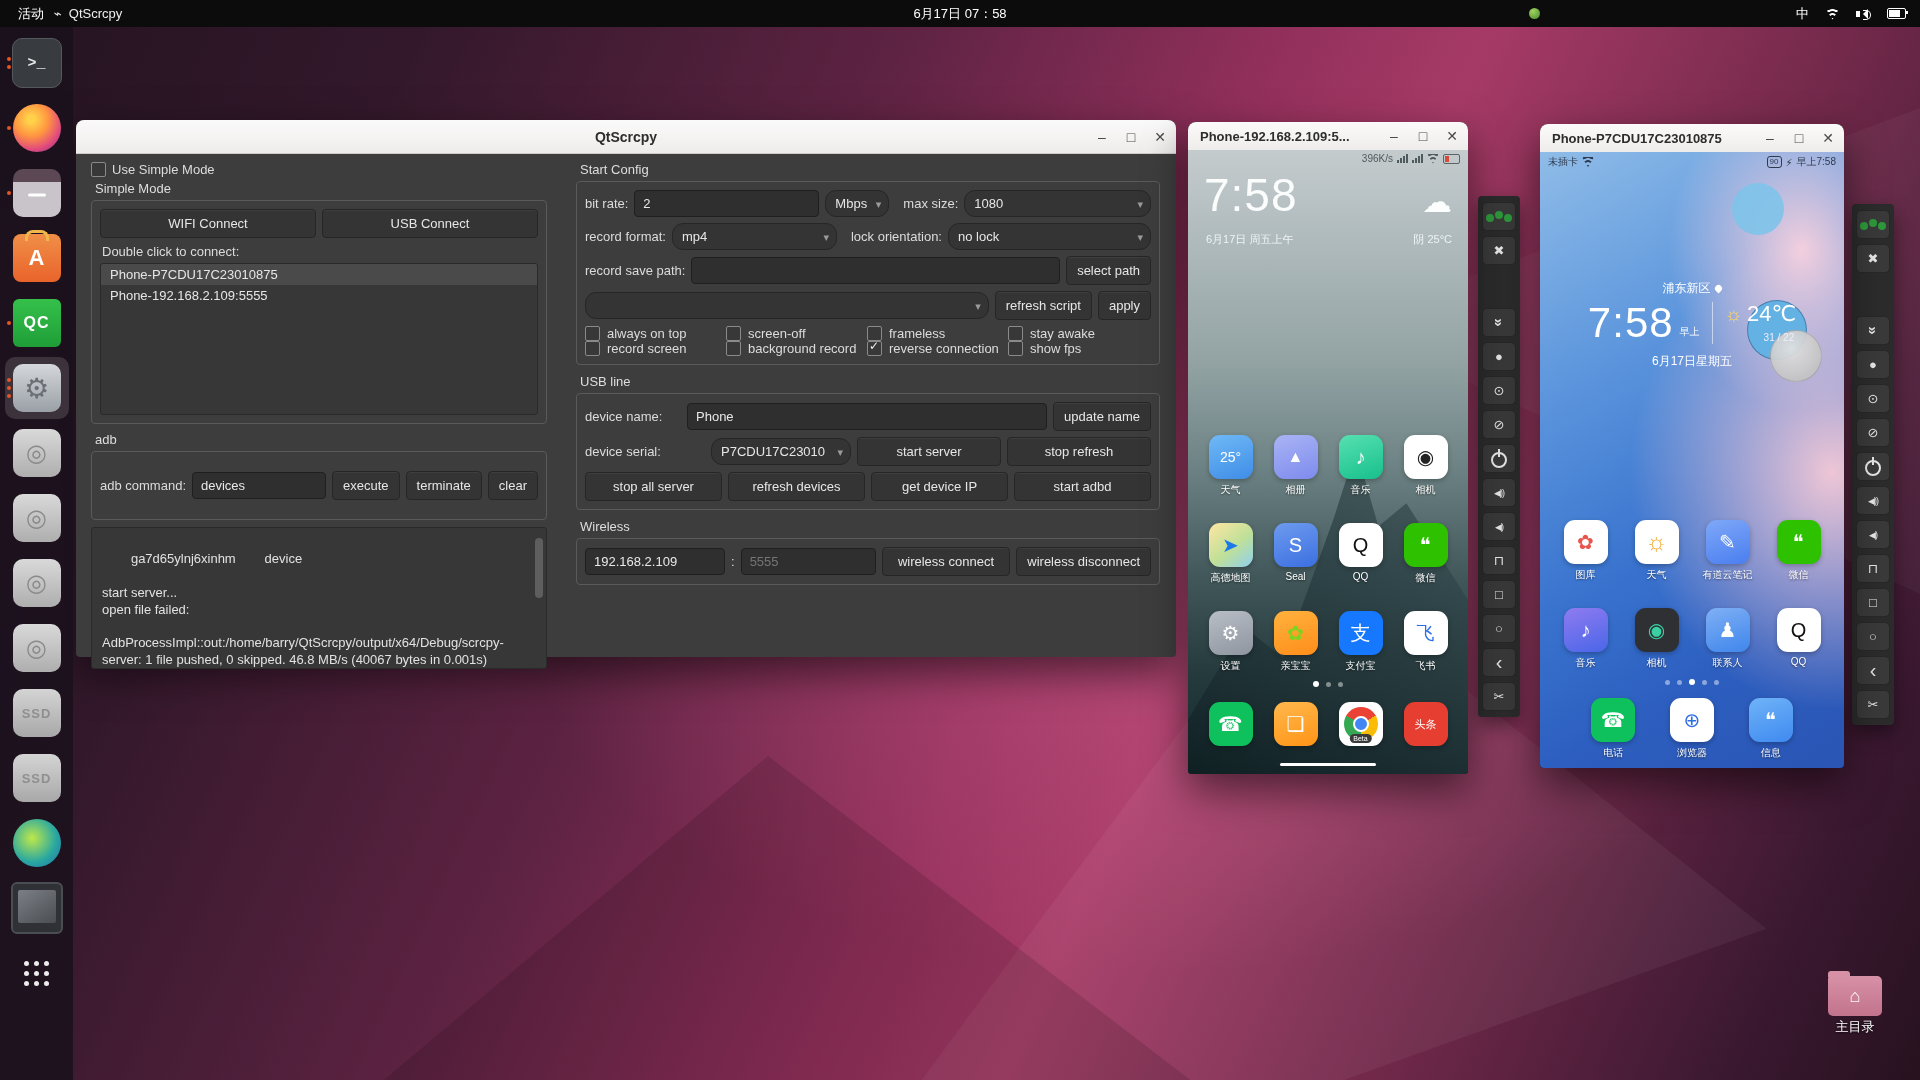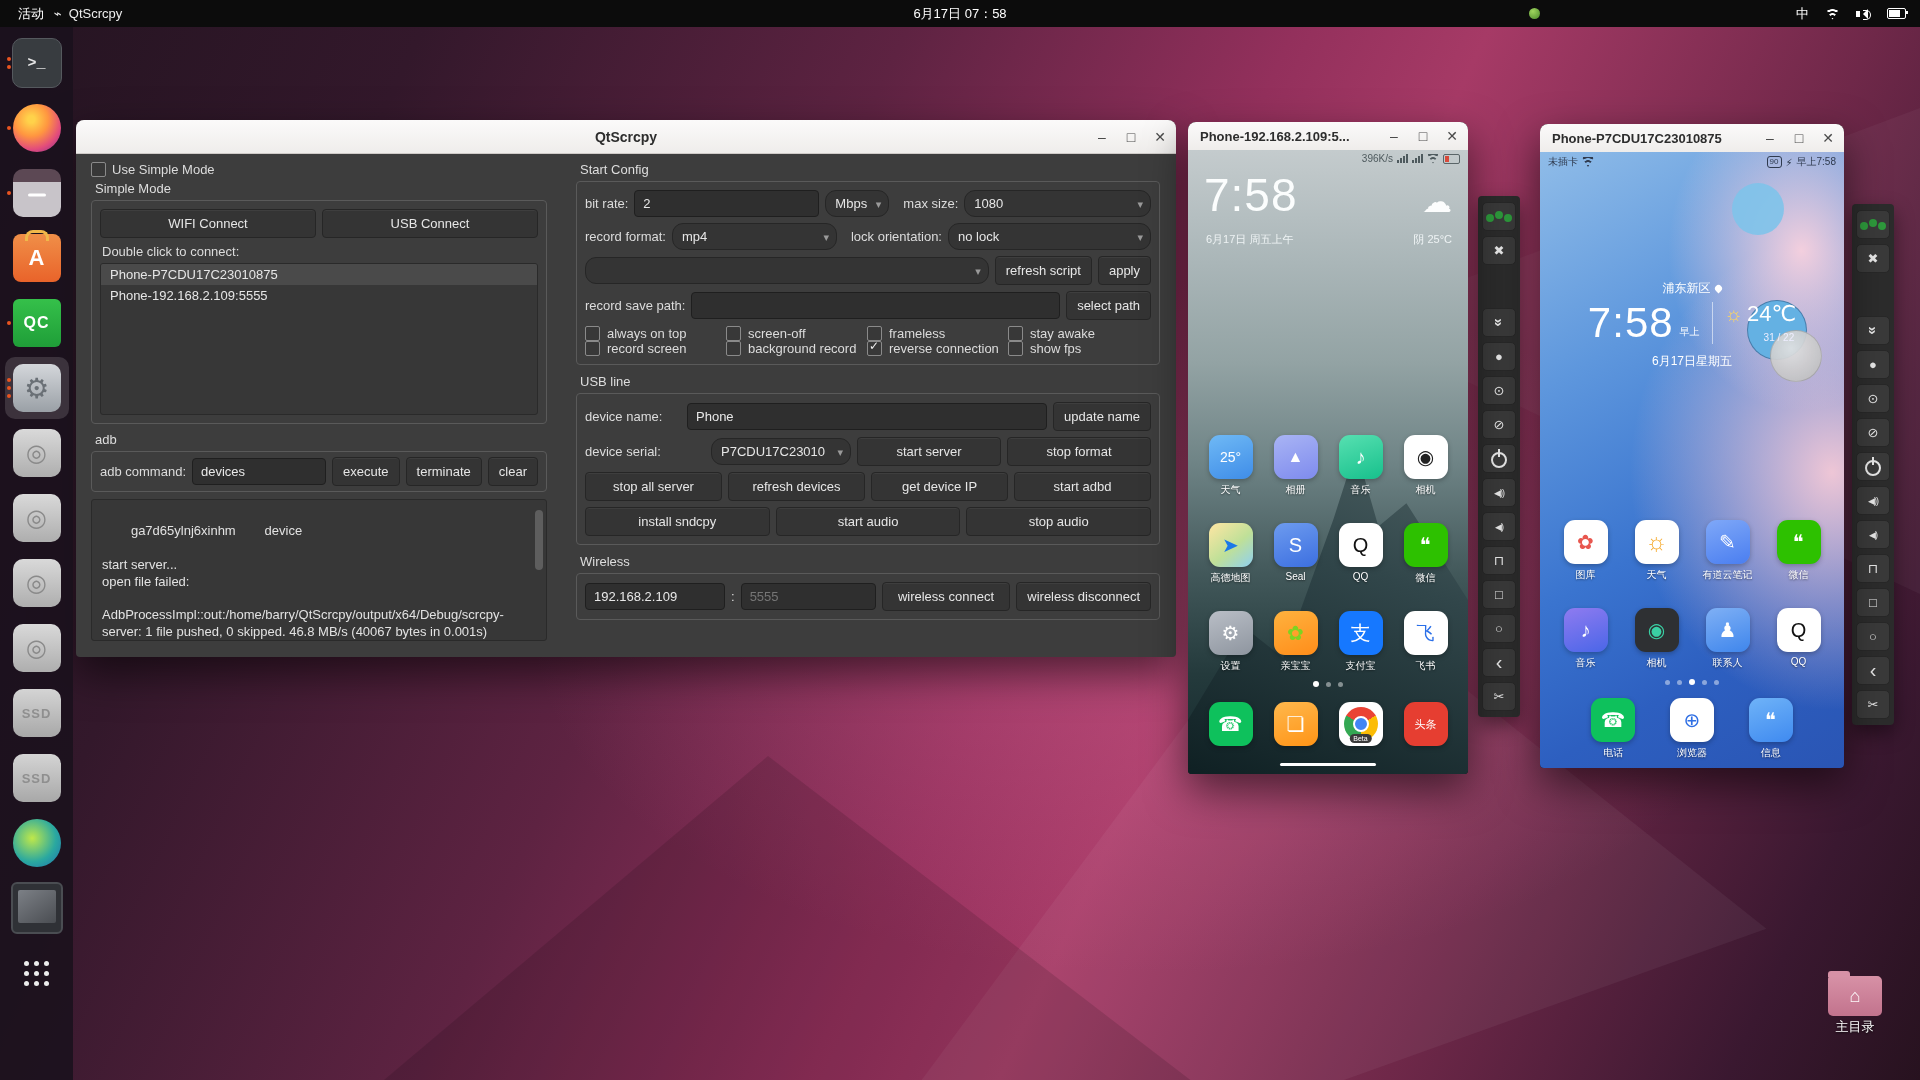--- a/index.html
+++ b/index.html
@@ -341,21 +341,21 @@
         </div>
         <div class="lbl" style="margin:2px 0 4px 2px;">Double click to connect:</div>
         <div class="devlist">
 
             <div class="ditem selected">Phone-P7CDU17C23010875</div>
 
             <div class="ditem">Phone-192.168.2.109:5555</div>
           </div>
       </div>
       <div class="sec" style="margin-top:8px;">adb</div>
-      <div class="gbox" style="padding:5px 8px;">
+      <div class="gbox" style="padding:19px 8px;">
         <div class="row" style="margin-bottom:0;">
           <span class="lbl">adb command:</span>
           <input class="inp" style="flex: 1 1 0%; min-width: 0px;" value="devices">
           <div class="btn">execute</div>
           <div class="btn">terminate</div>
           <div class="btn">clear</div>
         </div>
       </div>
       <div class="logbox" style="margin-top:7px;">
         <span>ga7d65ylnj6xinhm        device
@@ -386,30 +386,30 @@
           <span class="lbl">record format:</span>
           <div class="combo" style="width:165px;">
               <span>mp4</span>
             </div>
           <span class="lbl" style="margin-left:8px;">lock orientation:</span>
           <div class="combo" style="flex:1;">
               <span>no lock</span>
             </div>
         </div>
         <div class="row">
-          <div class="combo" style="flex:1;">
-              <span></span>
-            </div>
-          <div class="btn">refresh script</div>
-          <div class="btn">apply</div>
-        </div>
-        <div class="row">
           <span class="lbl">record save path:</span>
           <input class="inp" style="flex: 1 1 0%; min-width: 0px;" value="">
           <div class="btn">select path</div>
+        </div>
+        <div class="row">
+          <div class="combo" style="flex:1;">
+              <span></span>
+            </div>
+          <div class="btn">refresh script</div>
+          <div class="btn">apply</div>
         </div>
         <div class="row" style="gap:0;margin-bottom:0;">
 
             <div class="chkitem" style="width:141px;">
               <span class="chk"></span>
               <span class="lbl">always on top</span>
             </div>
 
             <div class="chkitem" style="width:141px;">
               <span class="chk"></span>
@@ -455,39 +455,31 @@
           <span class="lbl" style="width:96px;">device name:</span>
           <input class="inp" style="flex: 1 1 0%; min-width: 0px;" value="Phone">
           <div class="btn">update name</div>
         </div>
         <div class="row">
           <span class="lbl" style="width:120px;">device serial:</span>
           <div class="combo" style="width:140px;">
               <span>P7CDU17C23010</span>
             </div>
           <div class="btn" style="flex:1;">start server</div>
-          <div class="btn" style="flex:1;">stop format</div>
+          <div class="btn" style="flex:1;">stop refresh</div>
         </div>
         <div class="row">
 
             <div class="btn" style="flex:1;">stop all server</div>
 
             <div class="btn" style="flex:1;">refresh devices</div>
 
             <div class="btn" style="flex:1;">get device IP</div>
 
             <div class="btn" style="flex:1;">start adbd</div>
-          </div>
-        <div class="row" style="margin-bottom:0;">
-
-            <div class="btn" style="flex:1;">install sndcpy</div>
-
-            <div class="btn" style="flex:1;">start audio</div>
-
-            <div class="btn" style="flex:1;">stop audio</div>
           </div>
       </div>
       <div class="sec" style="margin-top:9px;">Wireless</div>
       <div class="gbox">
         <div class="row" style="margin-bottom:0;">
           <input class="inp" style="width: 140px;" value="192.168.2.109">
           <span class="lbl">:</span>
           <input class="inp" style="width: 135px;" placeholder="5555">
           <div class="btn" style="flex:1;">wireless connect</div>
           <div class="btn" style="flex:1;">wireless disconnect</div>

